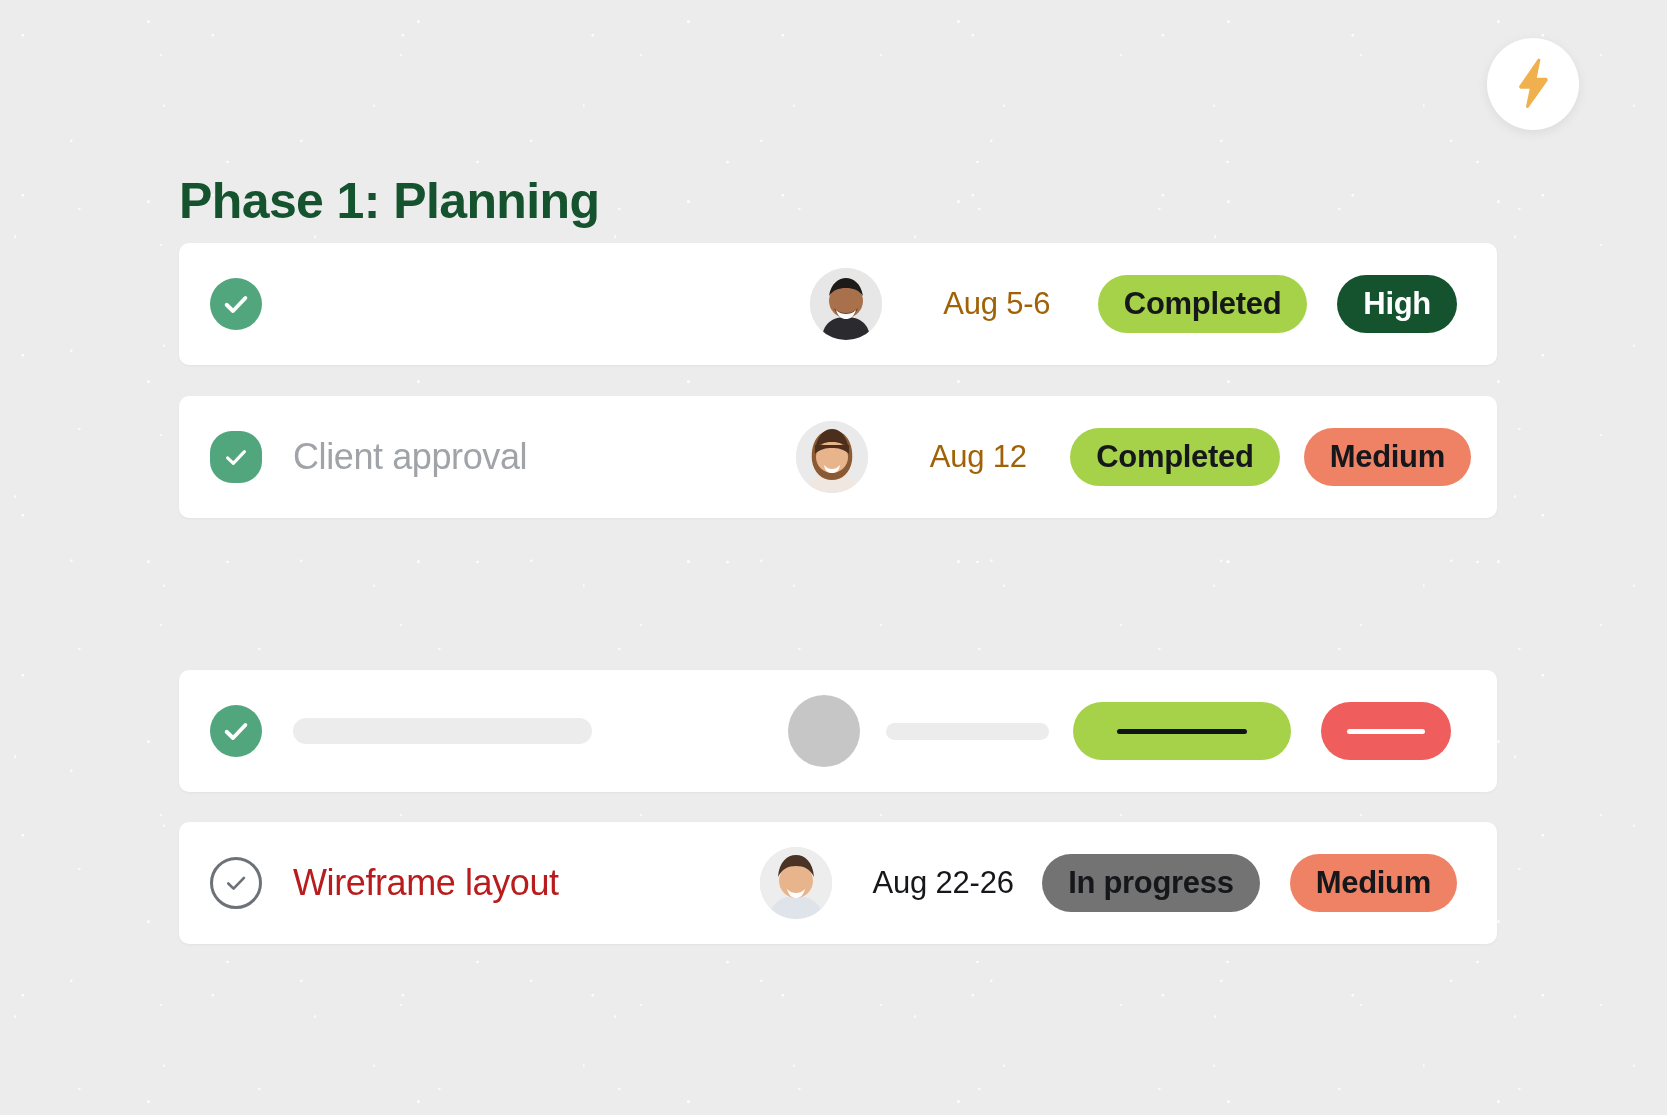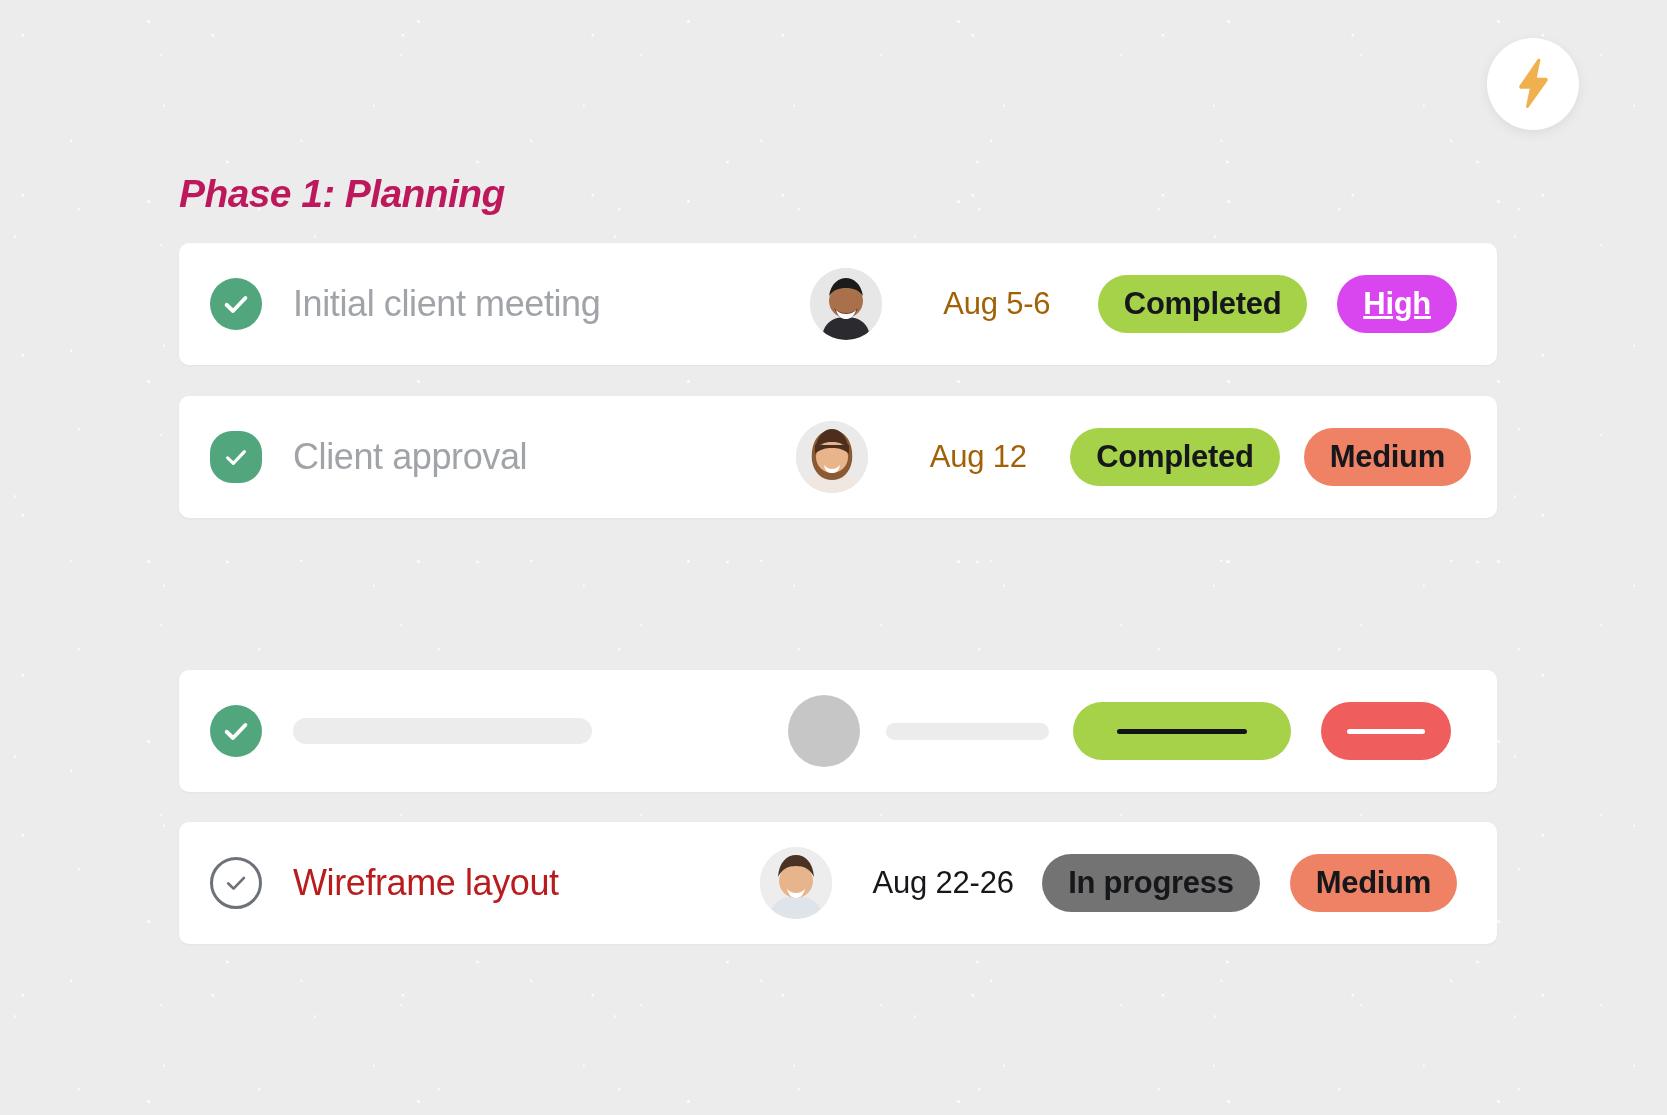--- a/index.html
+++ b/index.html
@@ -54,26 +54,25 @@
     display: flex;
     align-items: center;
     justify-content: center;
   }
   .bolt-btn svg { display: block; }
 
   
   .phase-title {
     position: absolute;
     left: 179px;
-    font-size: 39px;
+    font-size: 50px;
     font-weight: 700;
     letter-spacing: -0.6px;
-    color: #be185d;
+    color: #14532d;
     white-space: nowrap;
-    font-style: italic;
   }
   .phase-title.p1 { top: 172px; }
   .phase-title.p2 { top: 597px; }
 
   
   .card {
     position: absolute;
     left: 179px;
     width: 1318px;
     background: #ffffff;
@@ -199,39 +198,38 @@
   </div>
 
   <div class="phase-title p1">Phase 1: Planning</div>
 
   <div class="card r1">
     <div class="check filled">
       <svg width="30" height="30" viewBox="0 0 24 24" aria-hidden="true">
         <path d="M4.5 12.6 L9.6 17.6 L19.5 7.2" fill="none" stroke="#ffffff" stroke-width="3.1" stroke-linecap="round" stroke-linejoin="round"></path>
       </svg>
     </div>
-    <div class="task-title muted">Initial client meeting</div>
     <div class="spacer"></div>
 
     <div class="avatar" style="margin-right:26px;">
       <svg viewBox="0 0 72 72" aria-hidden="true">
         <rect width="72" height="72" fill="#e7e7e7"></rect>
         <path d="M12 72 c0-16 10-23 24-23 s24 7 24 23z" fill="#2b2b2f"></path>
         <circle cx="36" cy="33" r="17" fill="#a9714b"></circle>
         <path d="M19 28 c2-13 10-18 17-18 s15 5 17 18 c-4-6-10-8-17-8 s-13 2-17 8z" fill="#1d1b1a"></path>
         <path d="M24 40 c3 8 8 11 12 11 s9-3 12-11 c-4 4-8 5-12 5 s-8-1-12-5z" fill="#6b3f2a"></path>
         <path d="M26 42 c3 3 7 4 10 4 s7-1 10-4 c-2 7-6 9-10 9 s-8-2-10-9z" fill="#ffffff"></path>
       </svg>
     </div>
 
     <div class="date muted" style="width:178px;">Aug 5-6</div>
 
     <div class="badge" style="background:#a6d24a;color:#15171a;margin-left:12px;">Completed</div>
 
-    <div class="badge" style="background:#d946ef;color:#ffffff;margin-left:30px;margin-right:40px;text-decoration:underline;">High</div>
+    <div class="badge" style="background:#14532d;color:#ffffff;margin-left:30px;margin-right:40px;">High</div>
   </div>
 
   <div class="card r2">
     <div class="check squircle">
       <svg width="28" height="28" viewBox="0 0 24 24" aria-hidden="true">
         <path d="M4.8 12.8 L9.7 17.4 L19.2 7.4" fill="none" stroke="#ffffff" stroke-width="2.7" stroke-linecap="round" stroke-linejoin="round"></path>
       </svg>
     </div>
     <div class="task-title muted">Client approval</div>
     <div class="spacer"></div>

